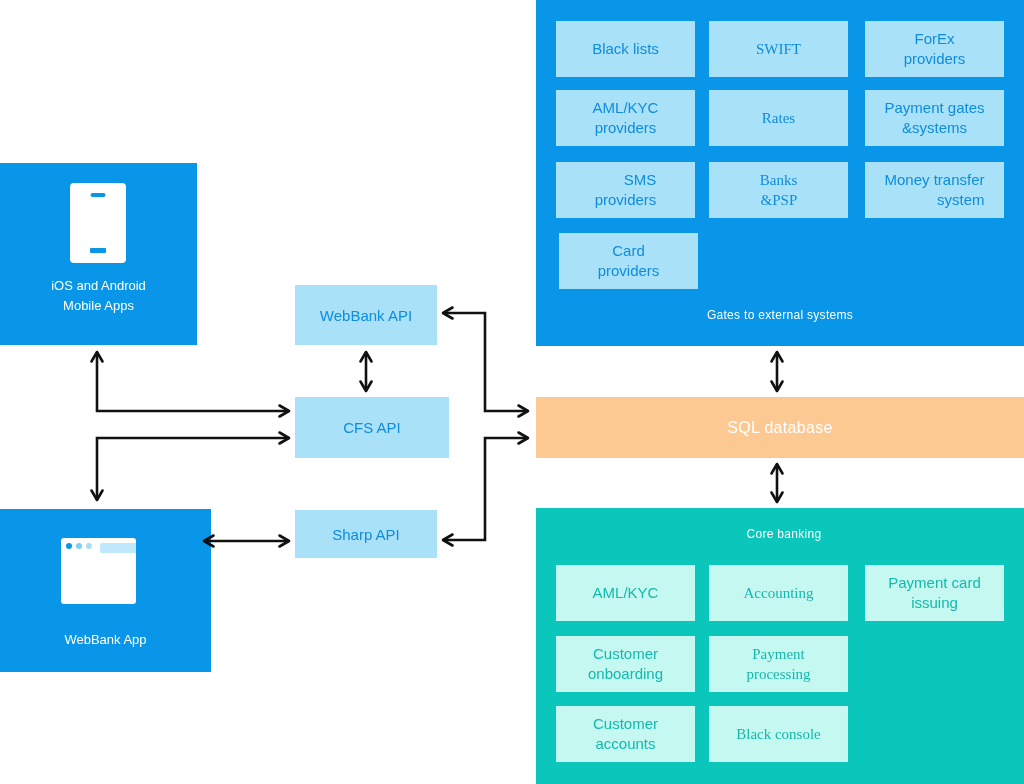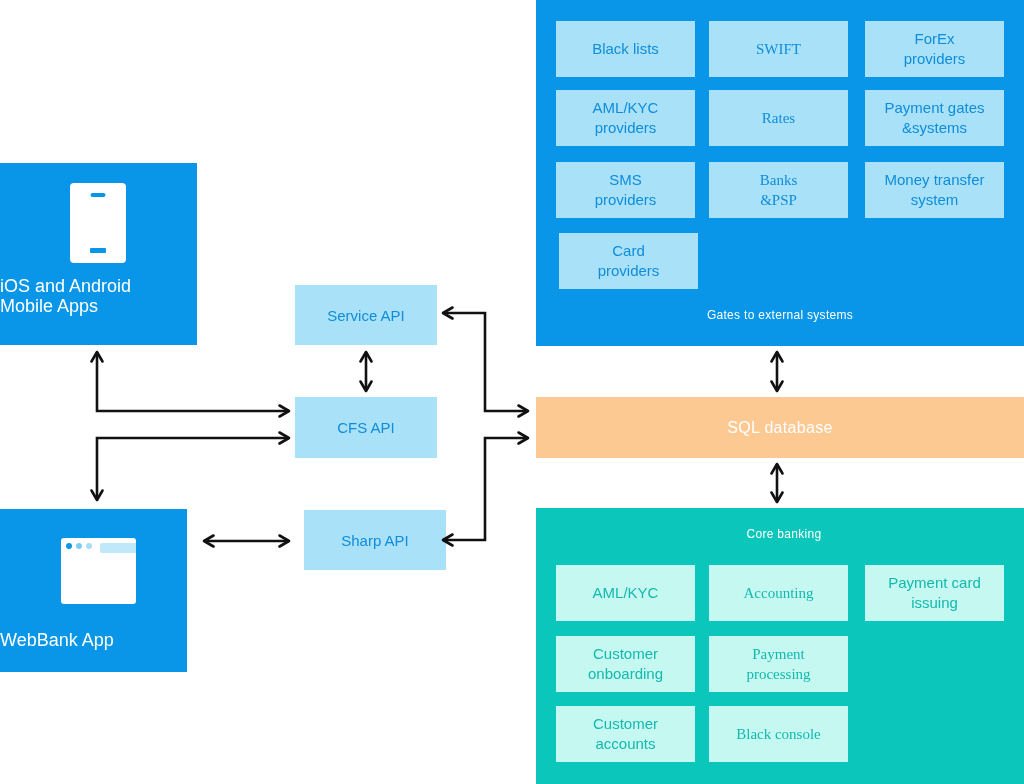--- a/index.html
+++ b/index.html
@@ -13,49 +13,49 @@
     background:#ffffff;font-family:"Liberation Sans", sans-serif;
     -webkit-font-smoothing:antialiased;
   }
   .abs{position:absolute;}
   .center{display:flex;align-items:center;justify-content:center;text-align:center;}
   .pre{white-space:pre-line;}
 
   
   .client{background:var(--blue);color:var(--white);}
   #mobile-box{left:0;top:163px;width:197px;height:182px;}
-  #webbank-box{left:0;top:509px;width:187px;height:163px;}
-  .client-label{left:0;right:0;font-size:18px;line-height:20px;white-space:pre-line;}
+  #webbank-box{left:0;top:509px;width:211px;height:163px;}
+  .client-label{left:0;right:0;font-size:13px;line-height:20px;white-space:pre-line;text-align:center;}
   #mobile-label{top:113px;}
   #webbank-label{top:121px;}
 
   
   #phone-icon{left:70px;top:20px;width:56px;height:80px;background:#fff;border-radius:4px;}
   #phone-speaker{left:50%;top:10px;transform:translateX(-50%);width:15px;height:4px;background:var(--blue);border-radius:2px;}
   #phone-home{left:50%;bottom:10px;transform:translateX(-50%);width:16px;height:5px;background:var(--blue);border-radius:1px;}
 
   
   #browser-icon{left:61px;top:29px;width:75px;height:66px;background:#fff;border-radius:3px;}
   .b-dot{top:5px;width:6px;height:6px;border-radius:50%;}
   #b-dot1{left:5px;background:var(--blue);}
   #b-dot2{left:15px;background:#7ecdf3;}
   #b-dot3{left:25px;background:#a8ddf7;}
   #browser-bar{right:0;top:5px;width:36px;height:10px;background:#bfe8fb;border-radius:2px 0 0 2px;}
 
   
   .api-box{background:var(--light-blue);color:var(--blue-text);font-size:15px;}
   #service-api{left:295px;top:285px;width:142px;height:60px;}
-  #cfs-api{left:295px;top:397px;width:142px;height:61px;}
-  #sharp-api{left:295px;top:510px;width:142px;height:60px;margin-left:9px;}
+  #cfs-api{left:295px;top:397px;width:154px;height:61px;}
+  #sharp-api{left:295px;top:510px;width:142px;height:48px;}
 
   
   #gates-panel{left:536px;top:0;width:488px;height:346px;background:var(--blue);}
   .gate-box{background:var(--light-blue);color:var(--blue-text);font-size:15px;line-height:20px;width:139px;height:56px;}
   .col1{left:20px;} .col2{left:173px;font-family:Liberation Serif, serif;} .col3{left:329px;}
-  .row1{top:21px;} .row2{top:90px;} .row3{top:162px;}
+  .row1{top:21px;} .row2{top:90px;} .row3{top:162px;text-align:right;}
   #gate-9{left:23px;top:233px;}
   .panel-title{left:0;right:0;color:var(--white);font-size:12px;text-align:center;letter-spacing:.3px;}
   #gates-title{top:308px;}
 
   
   #sql-bar{left:536px;top:397px;width:488px;height:61px;background:var(--orange);color:var(--white);font-size:16px;letter-spacing:.3px;}
 
   
   #core-panel{left:536px;top:508px;width:496px;height:276px;background:var(--teal);}
   #core-title{top:19px;}
@@ -82,21 +82,21 @@
 <div id="webbank-box" class="abs client">
   <div id="browser-icon" class="abs">
     <span id="b-dot1" class="abs b-dot"></span>
     <span id="b-dot2" class="abs b-dot"></span>
     <span id="b-dot3" class="abs b-dot"></span>
     <span id="browser-bar" class="abs"></span>
   </div>
   <div id="webbank-label" class="abs client-label">WebBank App</div>
 </div>
 
-<div id="service-api" class="abs center api-box">Service API</div>
+<div id="service-api" class="abs center api-box">WebBank API</div>
 <div id="cfs-api" class="abs center api-box">CFS API</div>
 <div id="sharp-api" class="abs center api-box">Sharp API</div>
 
 <div id="gates-panel" class="abs">
   <div class="abs center pre gate-box col1 row1">Black lists</div>
   <div class="abs center pre gate-box col2 row1">SWIFT</div>
   <div class="abs center pre gate-box col3 row1">ForEx
 providers</div>
   <div class="abs center pre gate-box col1 row2">AML/KYC
 providers</div>

